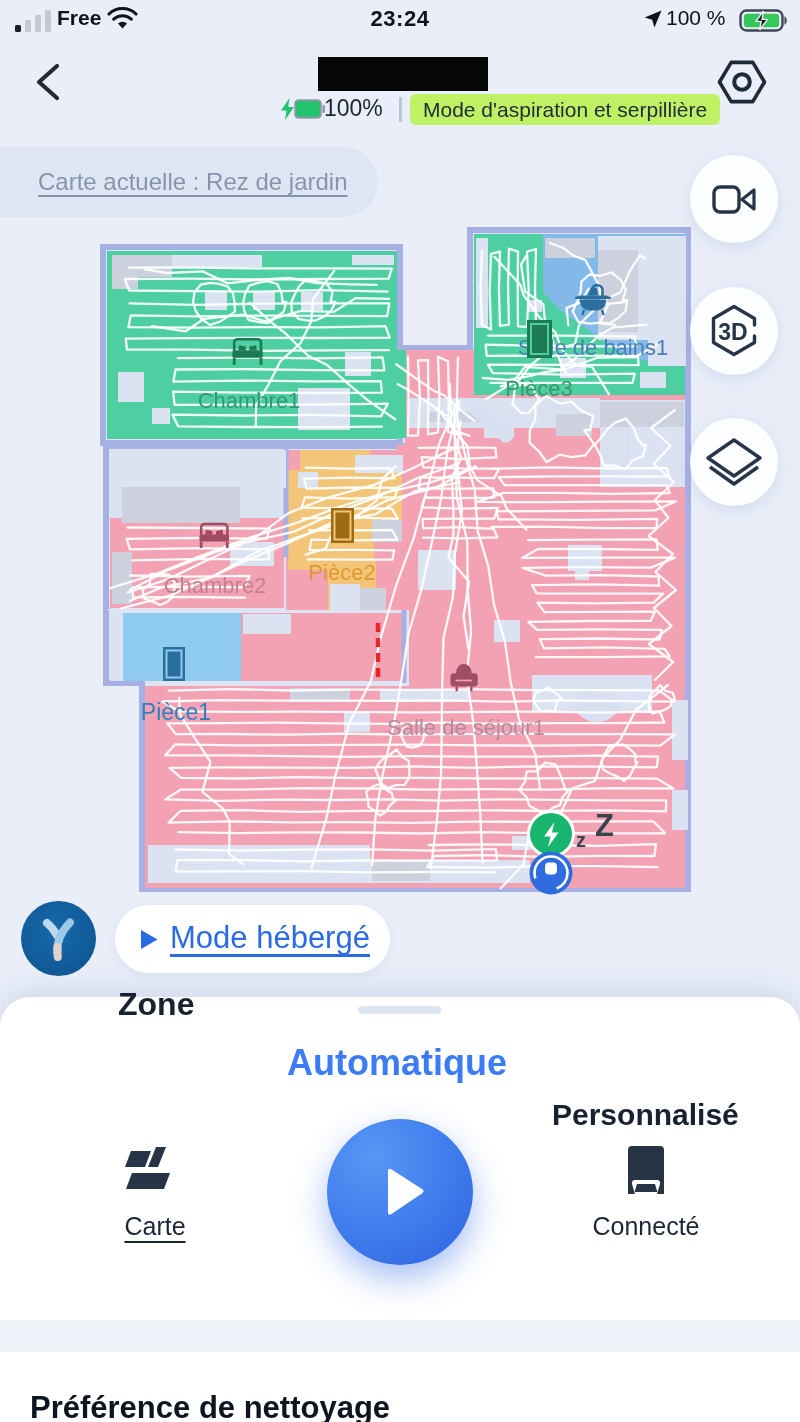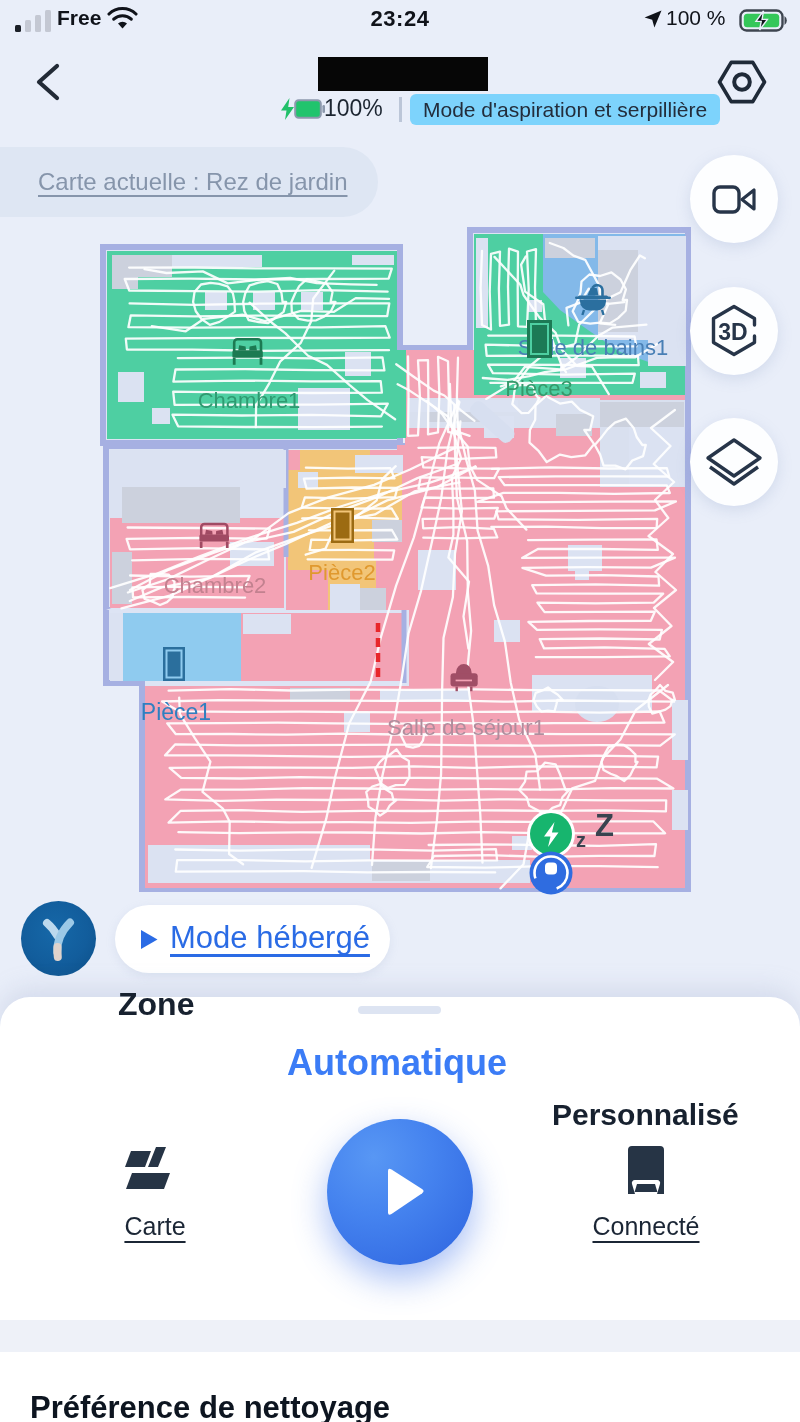--- a/index.html
+++ b/index.html
@@ -61,21 +61,21 @@
 
   <svg class="abs" style="left:294px;top:5px;" width="31" height="20" viewBox="0 0 31 20">
     <rect x="1.2" y="1.2" width="25.6" height="17.6" rx="3.5" fill="#21c46d" stroke="#8d99ad" stroke-width="2"></rect>
     <rect x="28.4" y="6" width="2.6" height="8" rx="1.3" fill="#8d99ad"></rect>
   </svg>
 
   <div class="abs" style="left:324px;top:1px;font-size:23px;font-weight:500;color:#1c2531;">100%</div>
 
   <div class="abs" style="left:399px;top:3px;width:2.5px;height:25px;background:#bcc6d8;"></div>
 
-  <div class="abs" style="left:410px;top:0px;height:31px;background:#7dd3fc;border-radius:6px;padding:0 13px;display:flex;align-items:center;font-size:21px;color:#232d3b;">Mode d'aspiration et serpillière</div>
+  <div class="abs" style="left:410px;top:0px;height:31px;background:#bef264;border-radius:6px;padding:0 13px;display:flex;align-items:center;font-size:21px;color:#232d3b;">Mode d'aspiration et serpillière</div>
 </div>
 
 <div class="abs" style="left:0;top:147px;width:378px;height:70px;background:#dee6f3;border-radius:0 35px 35px 0;"></div>
 <div class="abs" style="left:38px;top:168px;font-size:24px;color:#8695ab;text-decoration:underline;text-underline-offset:5px;">Carte actuelle&nbsp;: Rez de jardin</div>
 
 <svg class="abs" style="left:0;top:0;" width="800" height="1000" viewBox="0 0 800 1000">
 
   <g>
 
   <rect x="103" y="247" width="297" height="196" fill="#dde4f4" stroke="#a6b0e2" stroke-width="6"></rect>
@@ -392,19 +392,19 @@
 <div class="abs" style="left:327px;top:1119px;width:146px;height:146px;border-radius:50%;background:radial-gradient(circle at 32% 26%, #5897f4 0%, #4583ef 40%, #2d63df 100%);box-shadow:0 14px 34px rgba(70,120,235,.48);"></div>
 <svg class="abs" style="left:383px;top:1166px;" width="44" height="52" viewBox="0 0 44 52">
   <path d="M5 5 Q5 1.5 8.5 3.4 L39 23 Q42 25 39.2 27.2 L8.5 48 Q5 50 5 46.5 Z" fill="#ffffff"></path>
 </svg>
 
 <svg class="abs" style="left:624px;top:1144px;" width="44" height="52" viewBox="0 0 44 52">
   <path d="M4 6 a4 4 0 0 1 4 -4 h28 a4 4 0 0 1 4 4 v44 h-7 l3 -10 a3 3 0 0 0 -3 -4 H11 a3 3 0 0 0 -3 4 l3 10 H4 Z" fill="#263445"></path>
   <path d="M13 40 h18 l2.4 8 H10.6 Z" fill="#263445"></path>
 </svg>
 
-<div class="abs" style="left:576px;top:1212px;width:140px;text-align:center;font-size:25px;color:#1b2635;text-decoration:underline;text-underline-offset:6px;">Connecté</div>
+<div class="abs" style="left:576px;top:1212px;width:140px;text-align:center;font-size:25px;color:#1b2635;text-underline-offset:6px;">Connecté</div>
 
 <div class="abs" style="left:0;top:1320px;width:800px;height:32px;background:#eef1f8;"></div>
 
 <div class="abs" style="left:30px;top:1390px;font-size:31px;font-weight:700;color:#0d1520;">Préférence de nettoyage</div>
 
 </div>
 
 </body></html>

